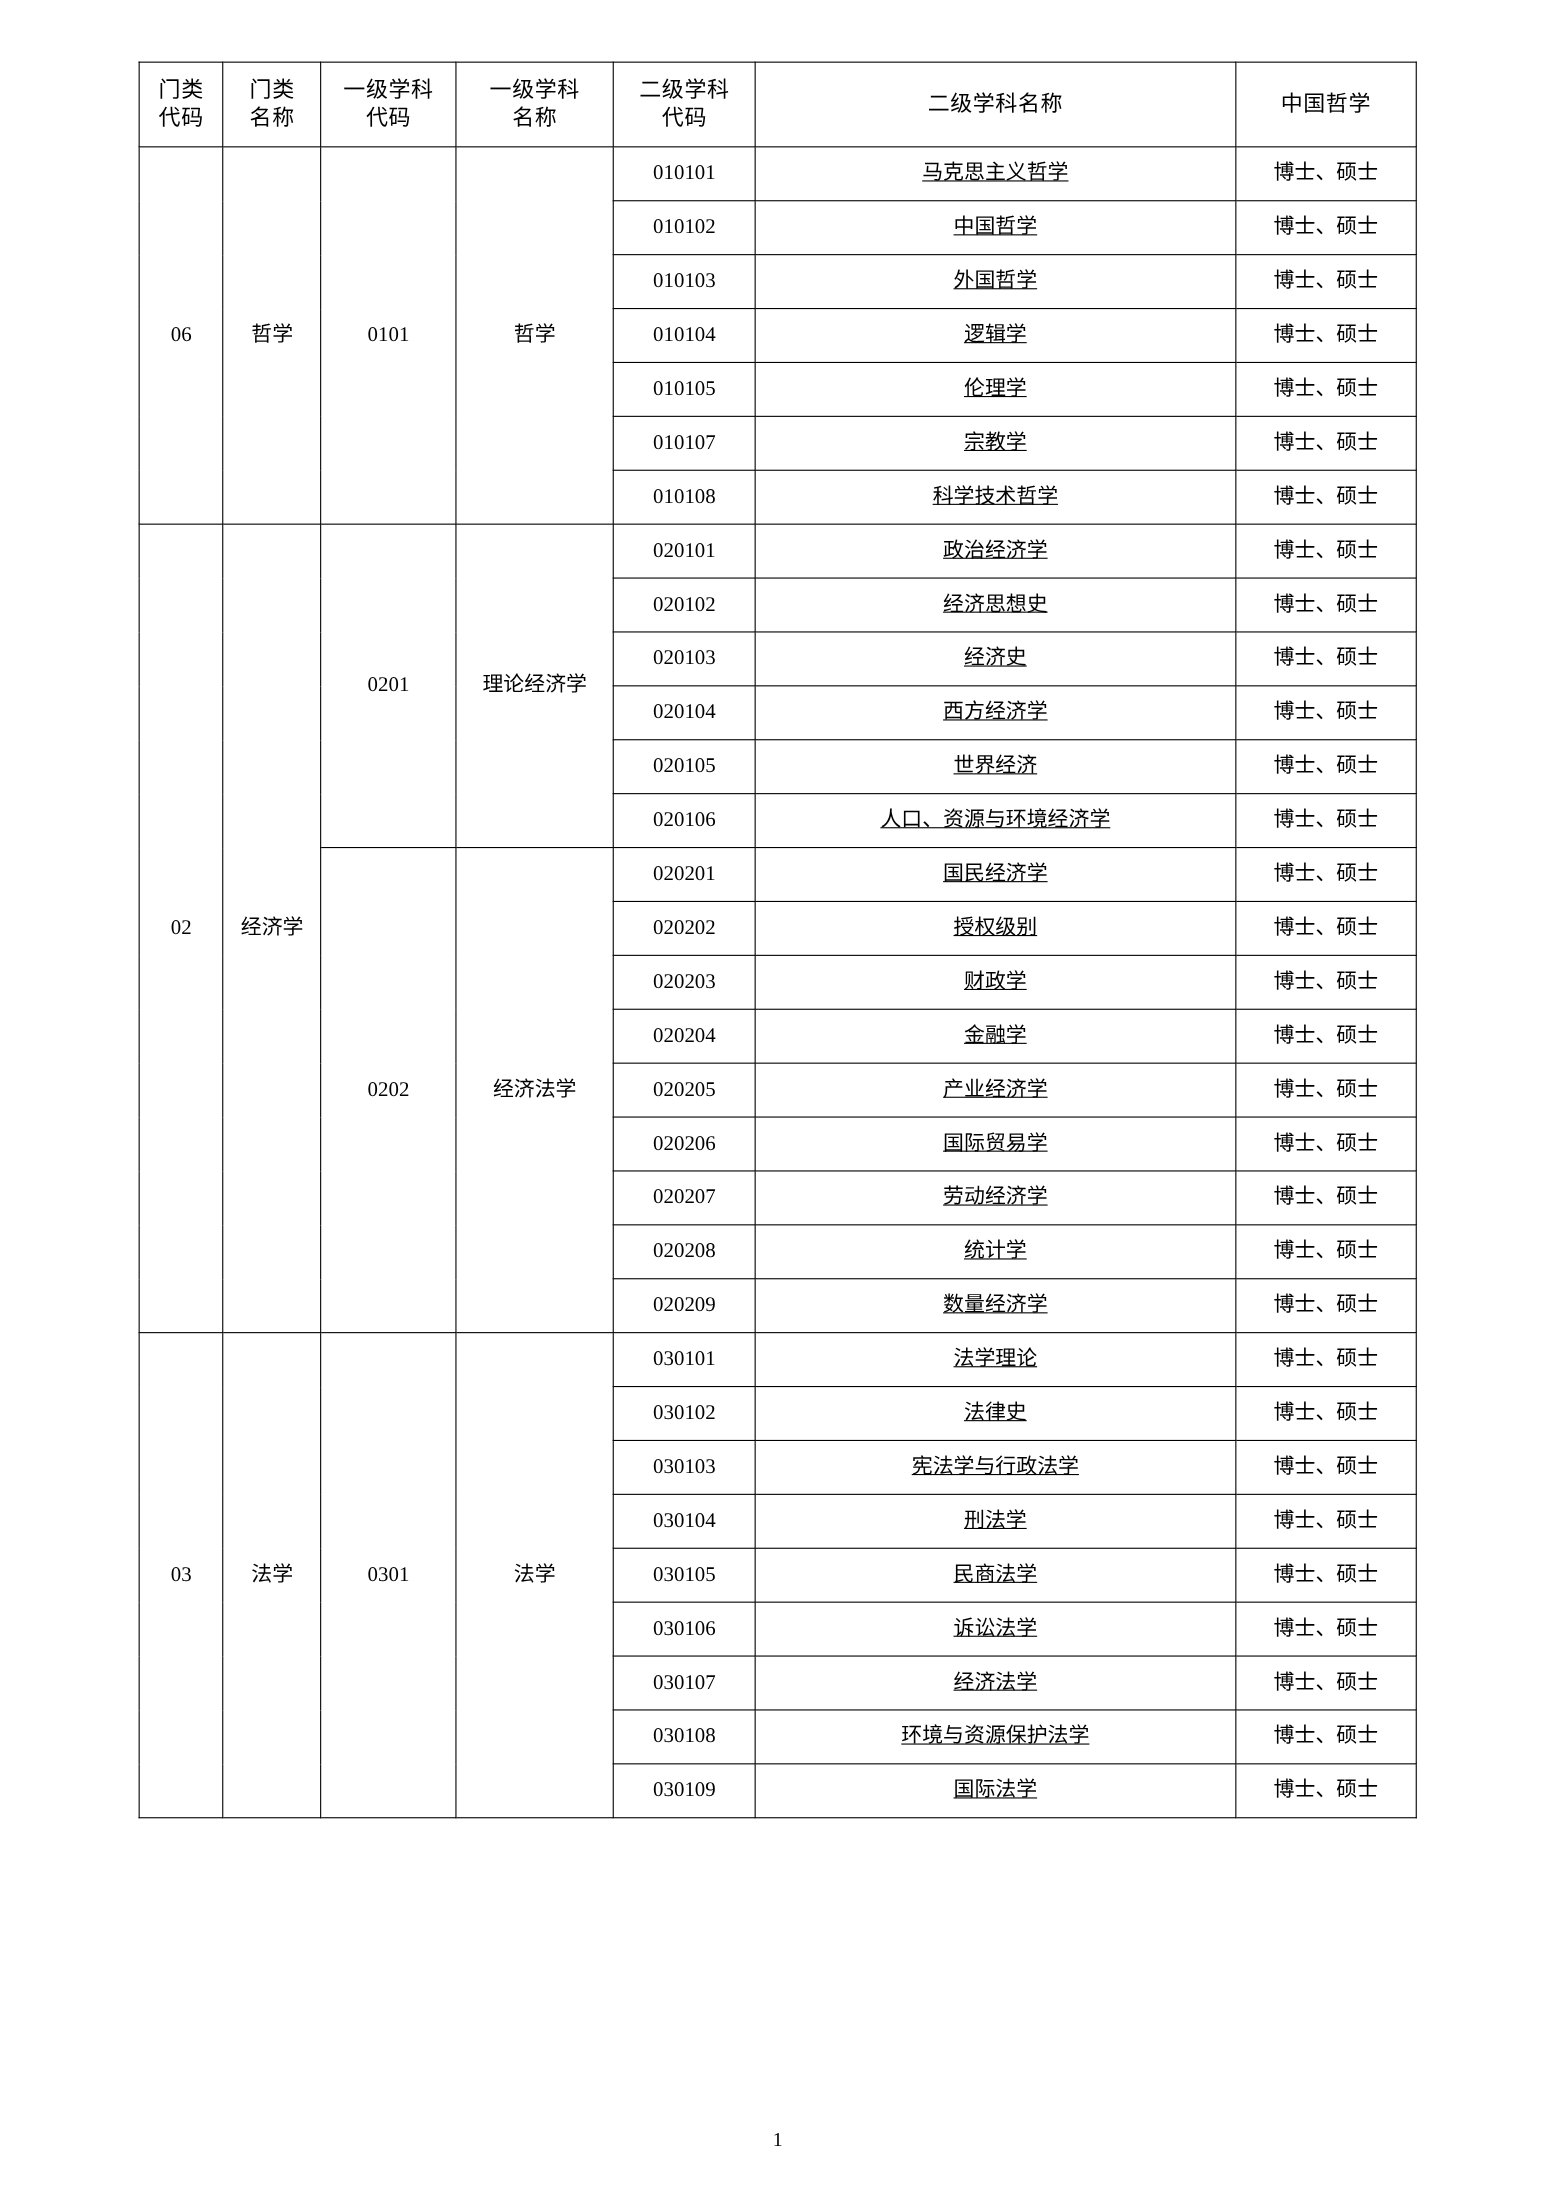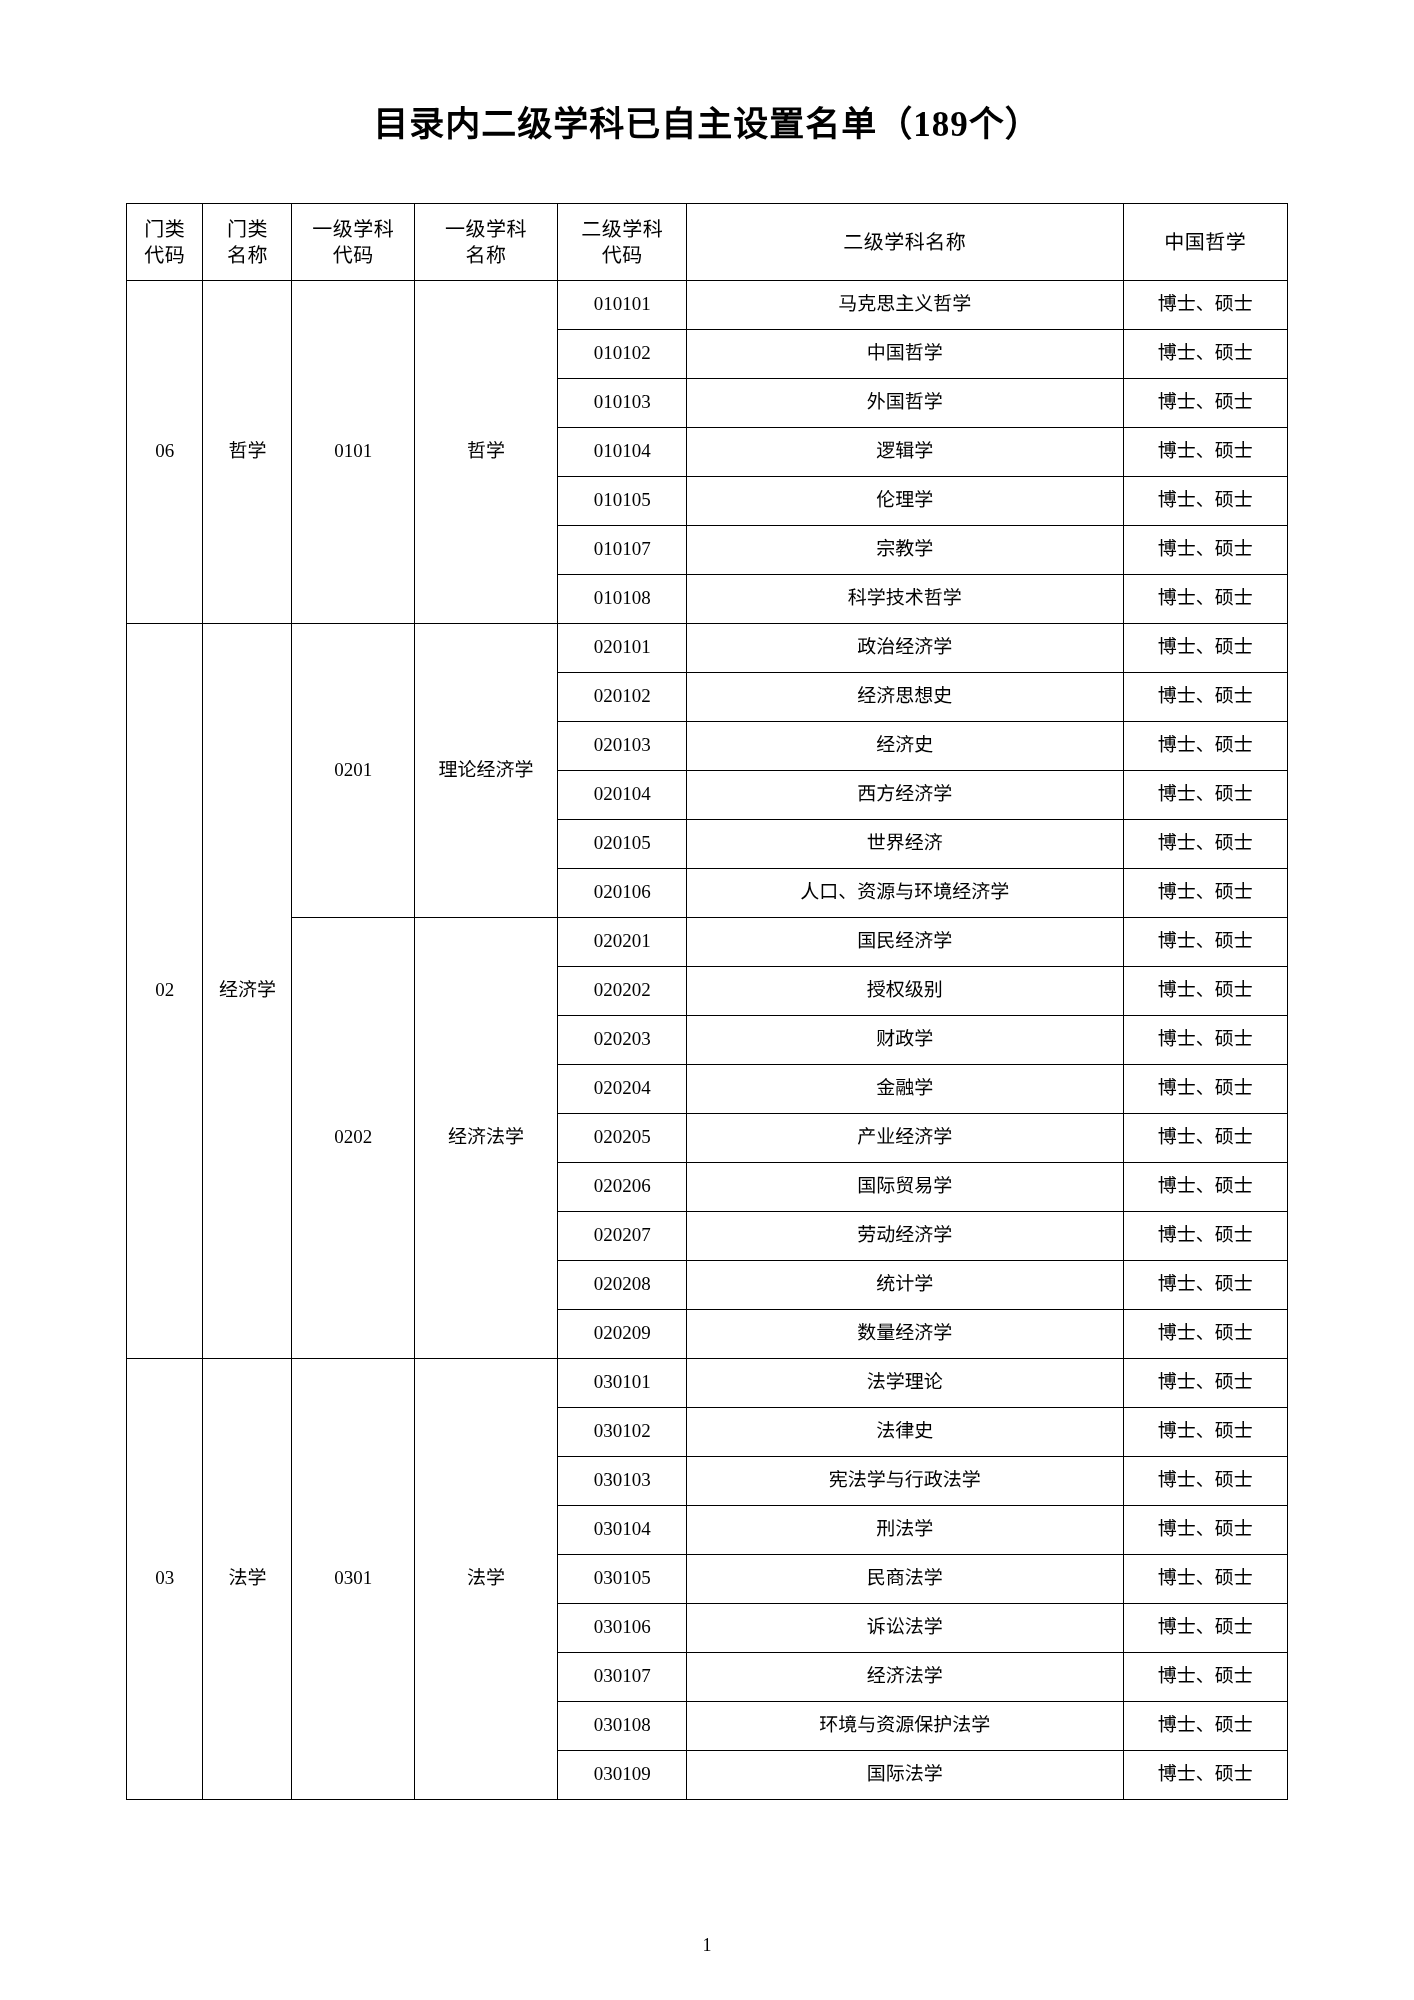--- a/index.html
+++ b/index.html
@@ -63,21 +63,21 @@
     display: block;
   }
   table.catalog tbody td {
     height: 48px;
   }
   td.c-code     { width: 72px; }
   td.c-name     { width: 84px; }
   td.l1-code    { width: 116px; }
   td.l1-name    { width: 136px; }
   td.l2-code    { width: 122px; }
-  td.l2-name    { width: 416px; text-align: left; padding-left: 26px; }
+  td.l2-name    { width: 416px; text-align: left; padding-left: 26px; text-decoration: underline; }
   td.grade      { width: 156px; margin-left: 32px; }
 
   th.c-code     { width: 72px; }
   th.c-name     { width: 84px; }
   th.l1-code    { width: 116px; }
   th.l1-name    { width: 136px; }
   th.l2-code    { width: 122px; }
   th.l2-name    { width: 416px; }
   th.grade      { width: 156px; }
 
@@ -89,21 +89,20 @@
     text-align: center;
     font-size: 18px;
     font-family: "Liberation Serif", "DejaVu Serif", serif;
   }
 </style>
 </head>
 <body>
 
 <div class="page">
 
-  <h1 class="doc-title">目录内二级学科已自主设置名单（189个）</h1>
 
   <div class="table-wrap">
     <table class="catalog">
       <thead>
         <tr>
           <th class="c-code">
             <span class="hdr-line">门类</span>
             <span class="hdr-line">代码</span>
           </th>
           <th class="c-name">

